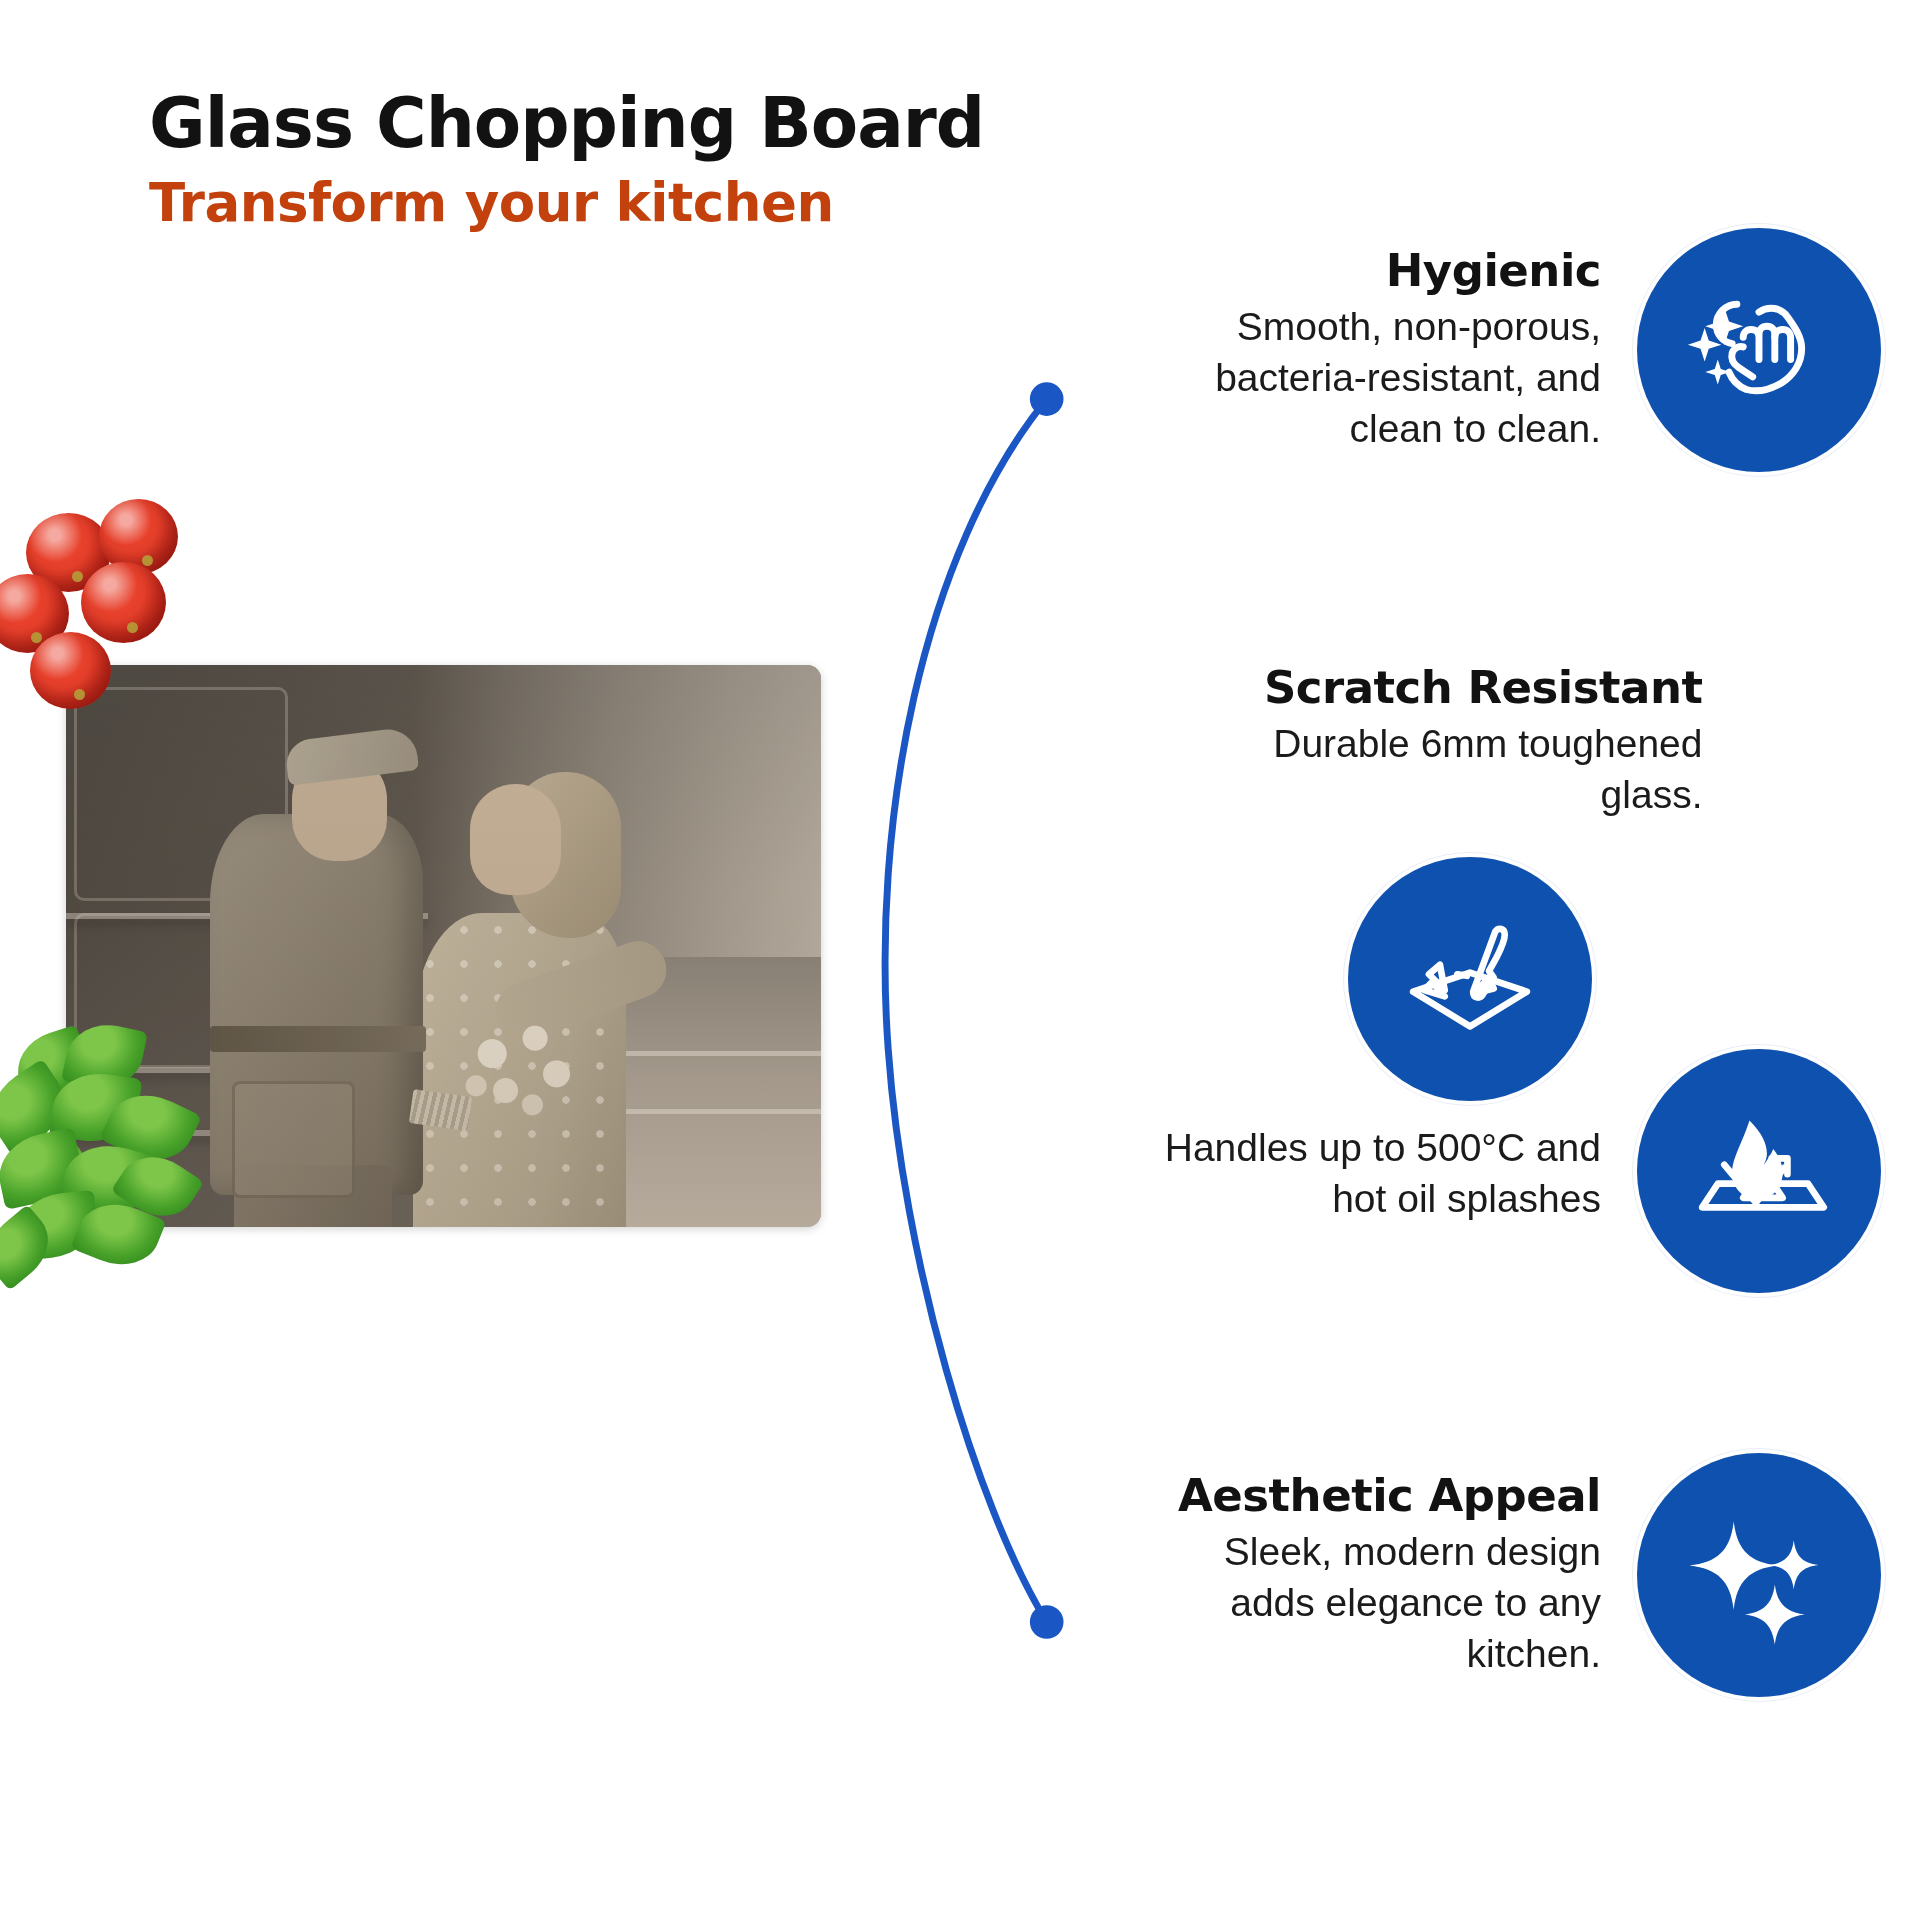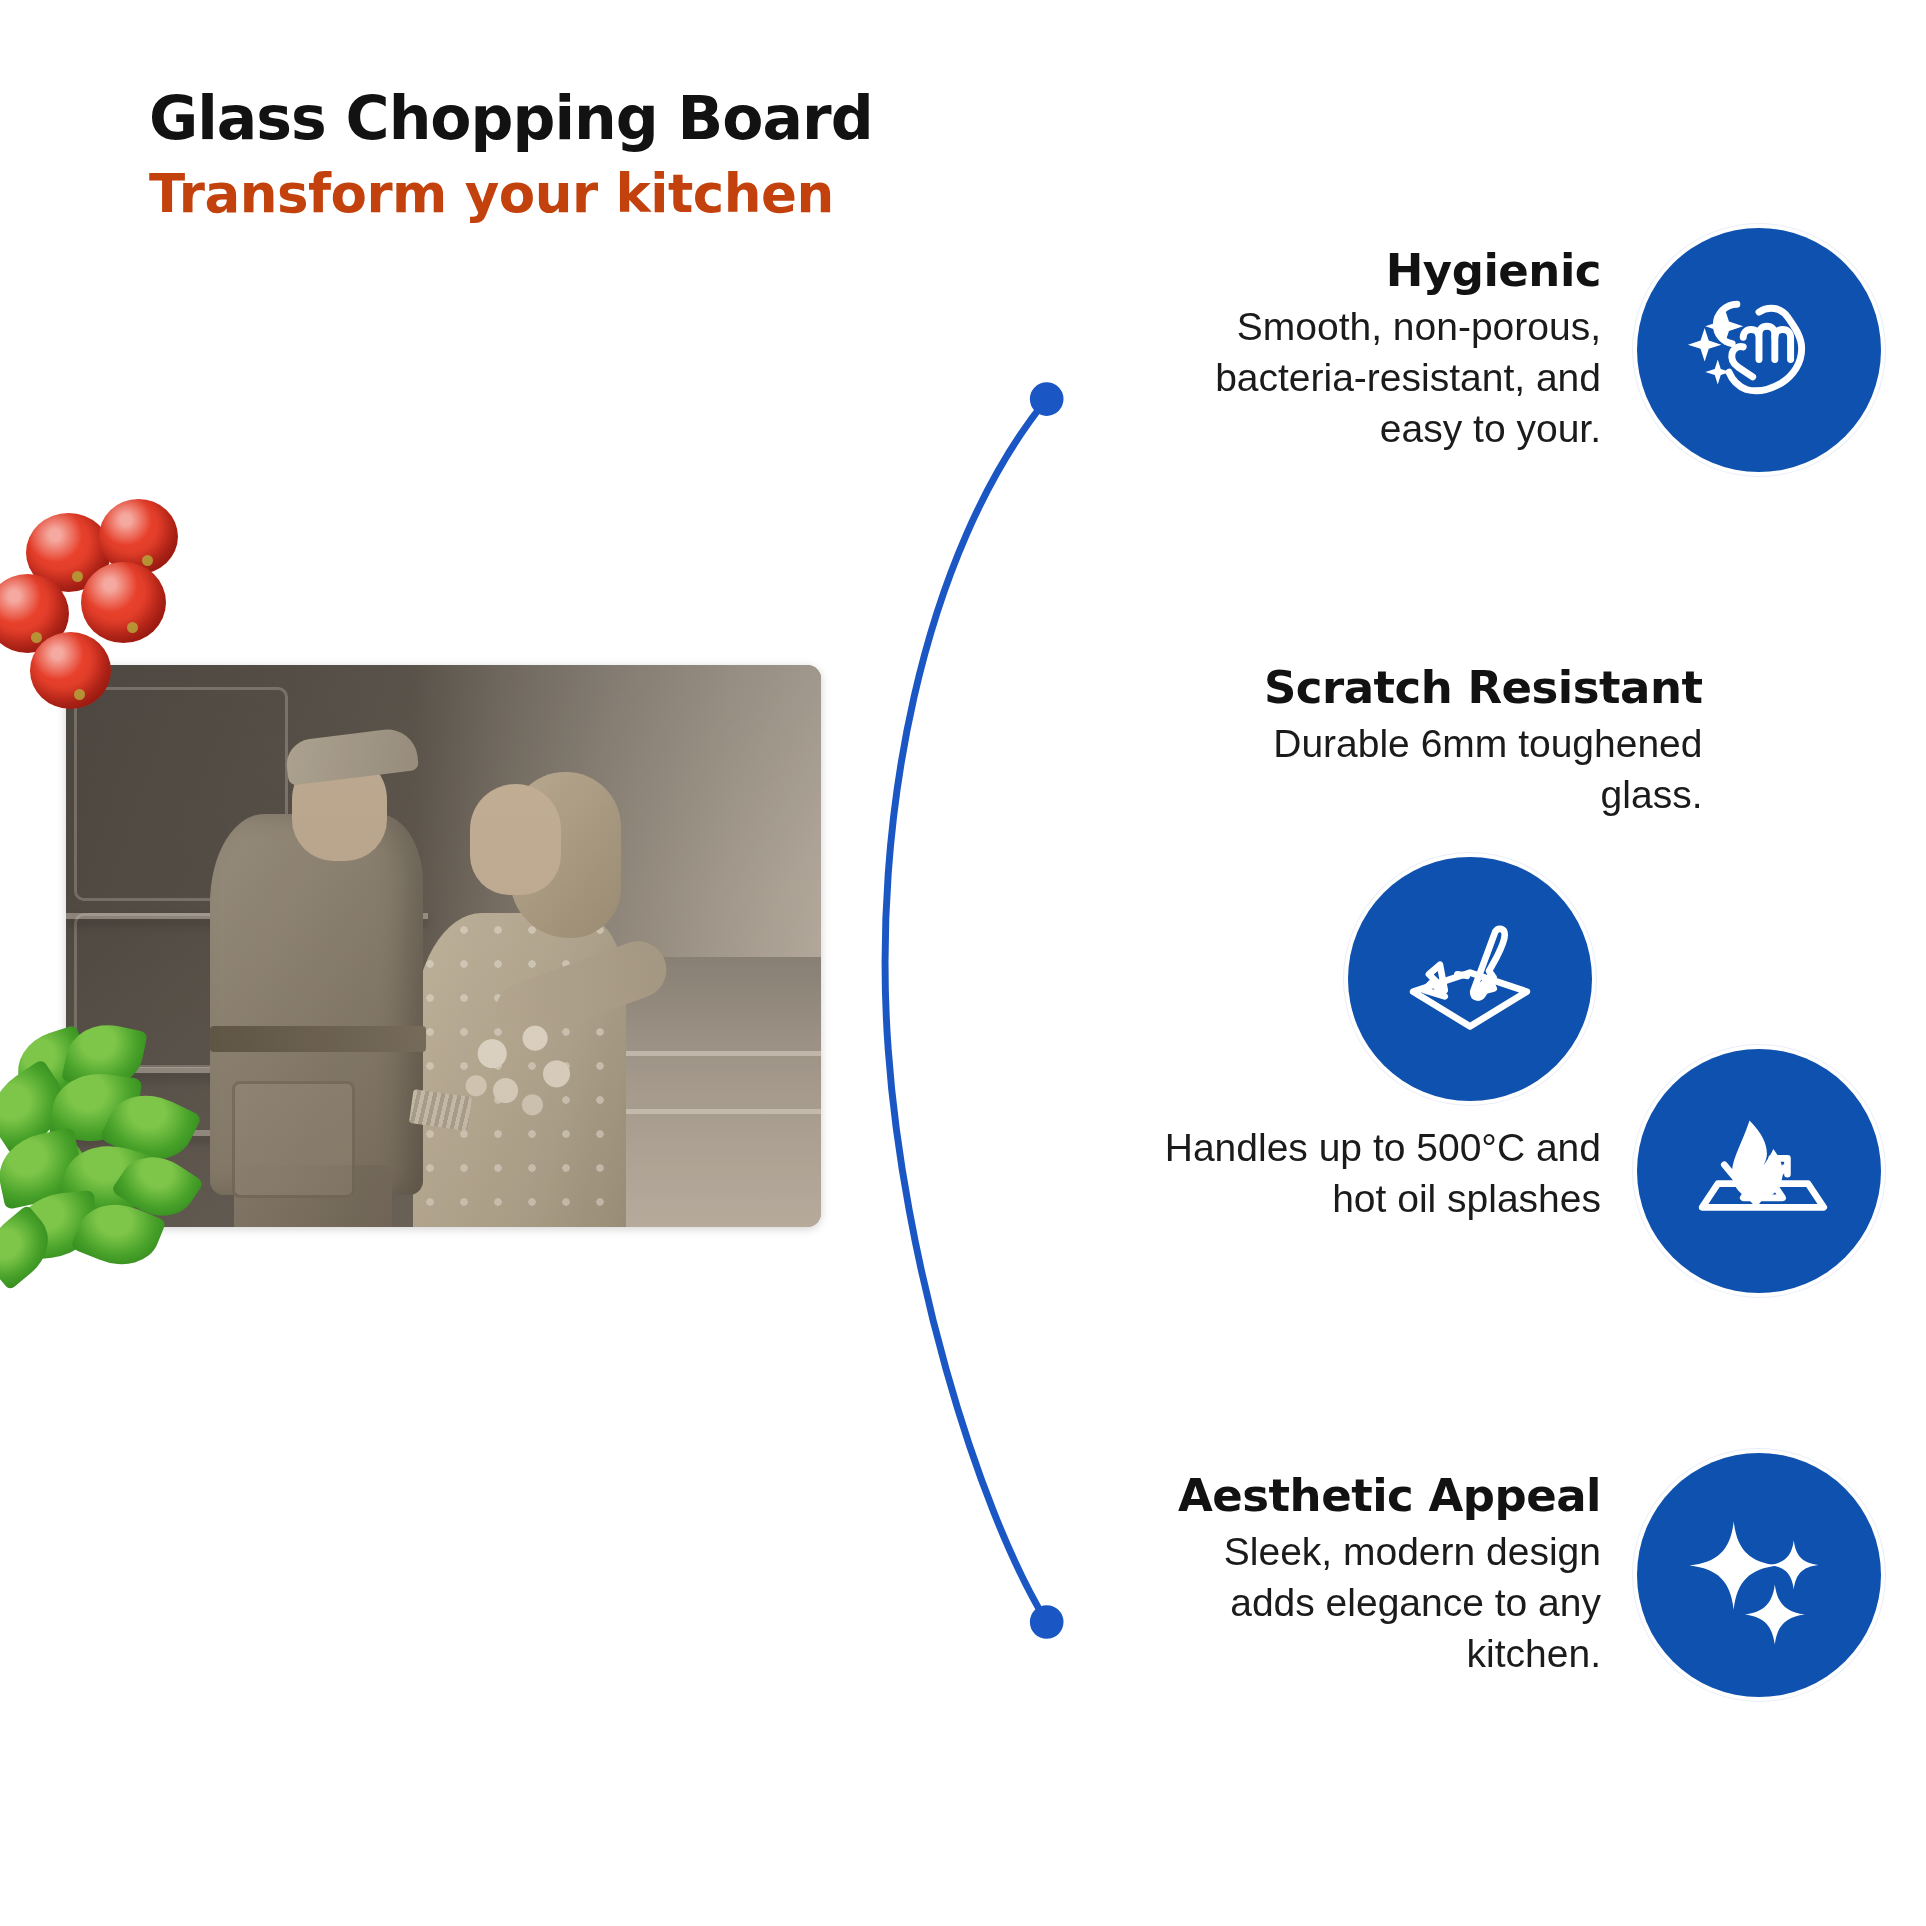--- a/index.html
+++ b/index.html
@@ -15,21 +15,21 @@
     width: 1927px;
     height: 1927px;
     background: #ffffff;
     overflow: hidden;
   }
 
   
   #header { position: absolute; left: 149px; top: 87px; }
   #main-title {
     font-family: "DejaVu Sans", sans-serif;
-    font-size: 60px;
+    font-size: 69px;
     font-weight: 700;
     color: #121212;
     letter-spacing: -1px;
     line-height: 1.05;
     white-space: nowrap;
   }
   #sub-title {
     font-family: "DejaVu Sans", sans-serif;
     font-size: 53px;
     font-weight: 700;
@@ -305,21 +305,21 @@
 
   <svg id="connector" viewBox="0 0 1946 1946">
     <path d="M1057 403 C 930 560, 880 830, 897 1060 C 912 1270, 985 1520, 1057 1638" fill="none" stroke="#1a56c4" stroke-width="7" stroke-linecap="round"></path>
     <circle cx="1057" cy="403" r="17" fill="#1a56c4"></circle>
     <circle cx="1057" cy="1638" r="17" fill="#1a56c4"></circle>
   </svg>
 
   <div class="feature" style="top:228px;">
     <div class="feature-text">
       <div class="feature-title">Hygienic</div>
-      <div class="feature-desc">Smooth, non-porous, bacteria-resistant, and easy to your.</div>
+      <div class="feature-desc">Smooth, non-porous, bacteria-resistant, and clean to clean.</div>
     </div>
     <div class="icon-badge">
       <svg viewBox="0 0 100 100" fill="none" stroke="#ffffff" stroke-width="4.4" stroke-linecap="round" stroke-linejoin="round">
         <path d="M50 26c6-4 14-3 18 3 5 7 9 13 9 20 0 9-5 17-13 22-7 4-15 6-22 4-5-2-9-6-11-11"></path>
         <path d="M40 42c0-3 2-5 5-5s5 2 5 5v14"></path>
         <path d="M50 40c0-3 2-5 5-5s5 2 5 5v16"></path>
         <path d="M60 42c0-3 2-5 5-5s5 2 5 5v14"></path>
         <path d="M40 48c-3-1-6 1-7 4-1 4 1 7 4 9l9 6"></path>
         <path d="M33 46c-6-1-10-6-10-12 0-7 6-13 13-13"></path>
         <path d="M25 32l3-9 3 9 9 3-9 3-3 9-3-9-9-3z" fill="#ffffff" stroke="none"></path>

